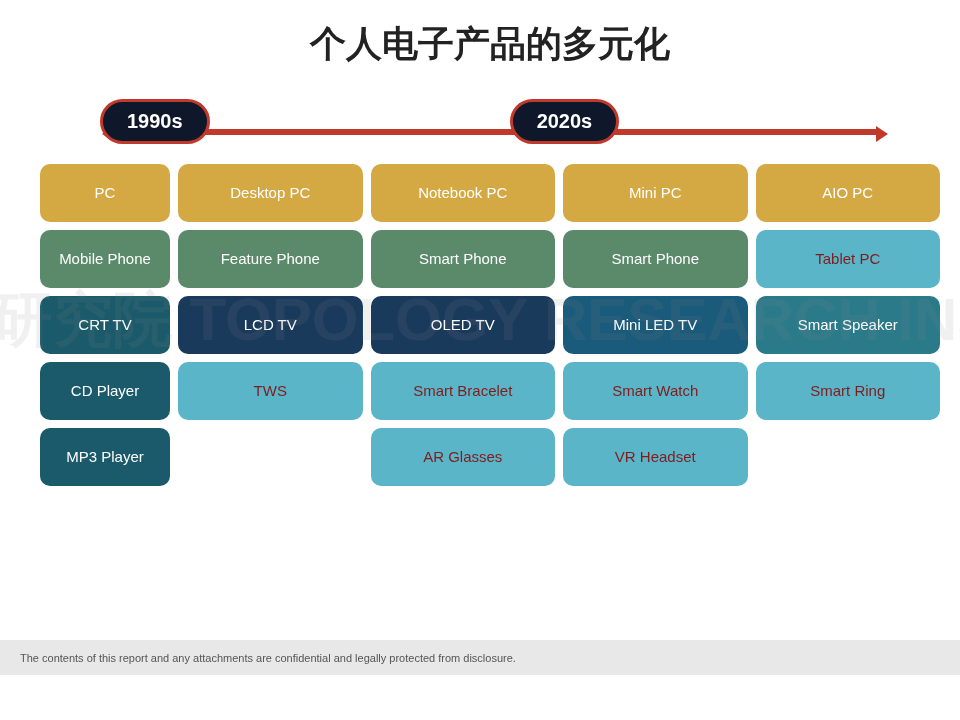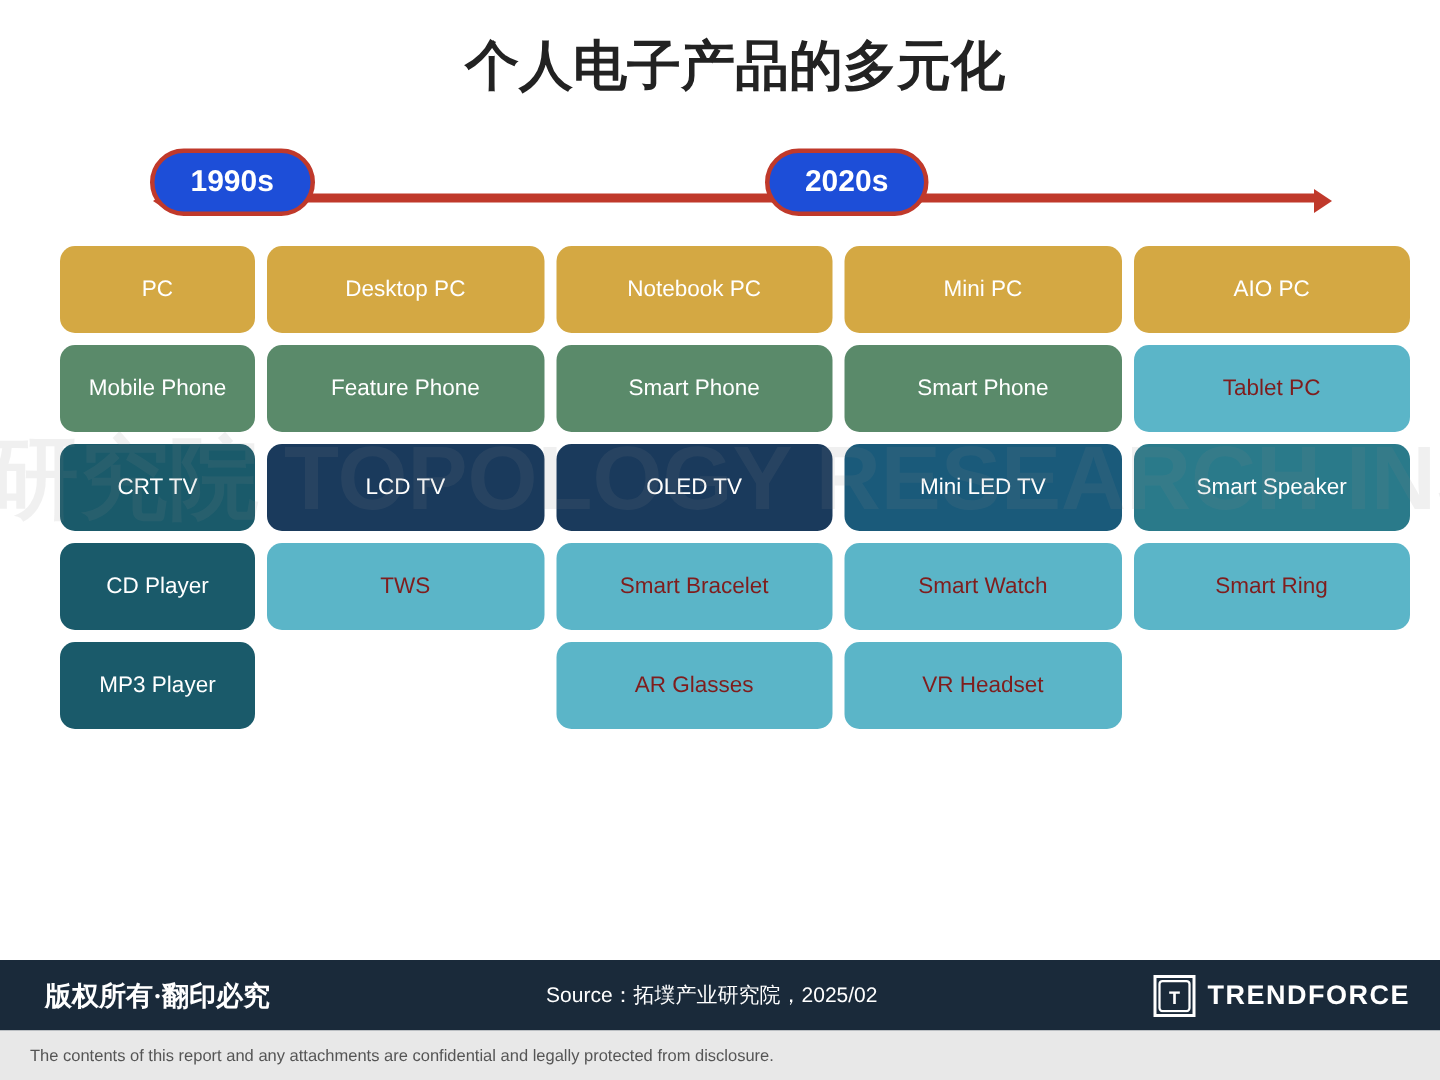--- a/index.html
+++ b/index.html
@@ -53,21 +53,21 @@
 
     .timeline-labels {
       display: flex;
       justify-content: flex-start;
       position: relative;
       z-index: 2;
       margin-left: 60px;
     }
 
     .timeline-badge {
-      background: #1d4ed8;
+      background: #0f172a;
       border-radius: 50px;
       padding: 8px 24px;
       font-size: 20px;
       font-weight: bold;
       color: white;
       border: 3px solid #c0392b;
     }
 
     .timeline-badge-2020 {
       margin-left: 300px;
@@ -334,29 +334,16 @@
           <div class="product-box teal-light">Smart Ring</div>
           <div class="product-box spacer"></div>
         </div>
 
       </div>
     </div>
 
   </div>
 
   <div class="footer">
-    <div class="footer-main">
-      <div class="footer-copyright">版权所有·翻印必究</div>
-      <div class="footer-source">Source：拓墣产业研究院，2025/02</div>
-      <div class="footer-logo">
-        <div class="logo-icon">
-          <svg width="22" height="22" viewBox="0 0 22 22">
-            <rect x="1" y="1" width="20" height="20" rx="2" fill="none" stroke="white" stroke-width="1.5"></rect>
-            <text x="11" y="16" text-anchor="middle" fill="white" font-size="12" font-weight="bold">T</text>
-          </svg>
-        </div>
-        <div class="logo-text">TRENDFORCE</div>
-      </div>
-    </div>
     <div class="footer-disclaimer">The contents of this report and any attachments are confidential and legally protected from disclosure.</div>
   </div>
 
 </div>
 
 </body></html>

